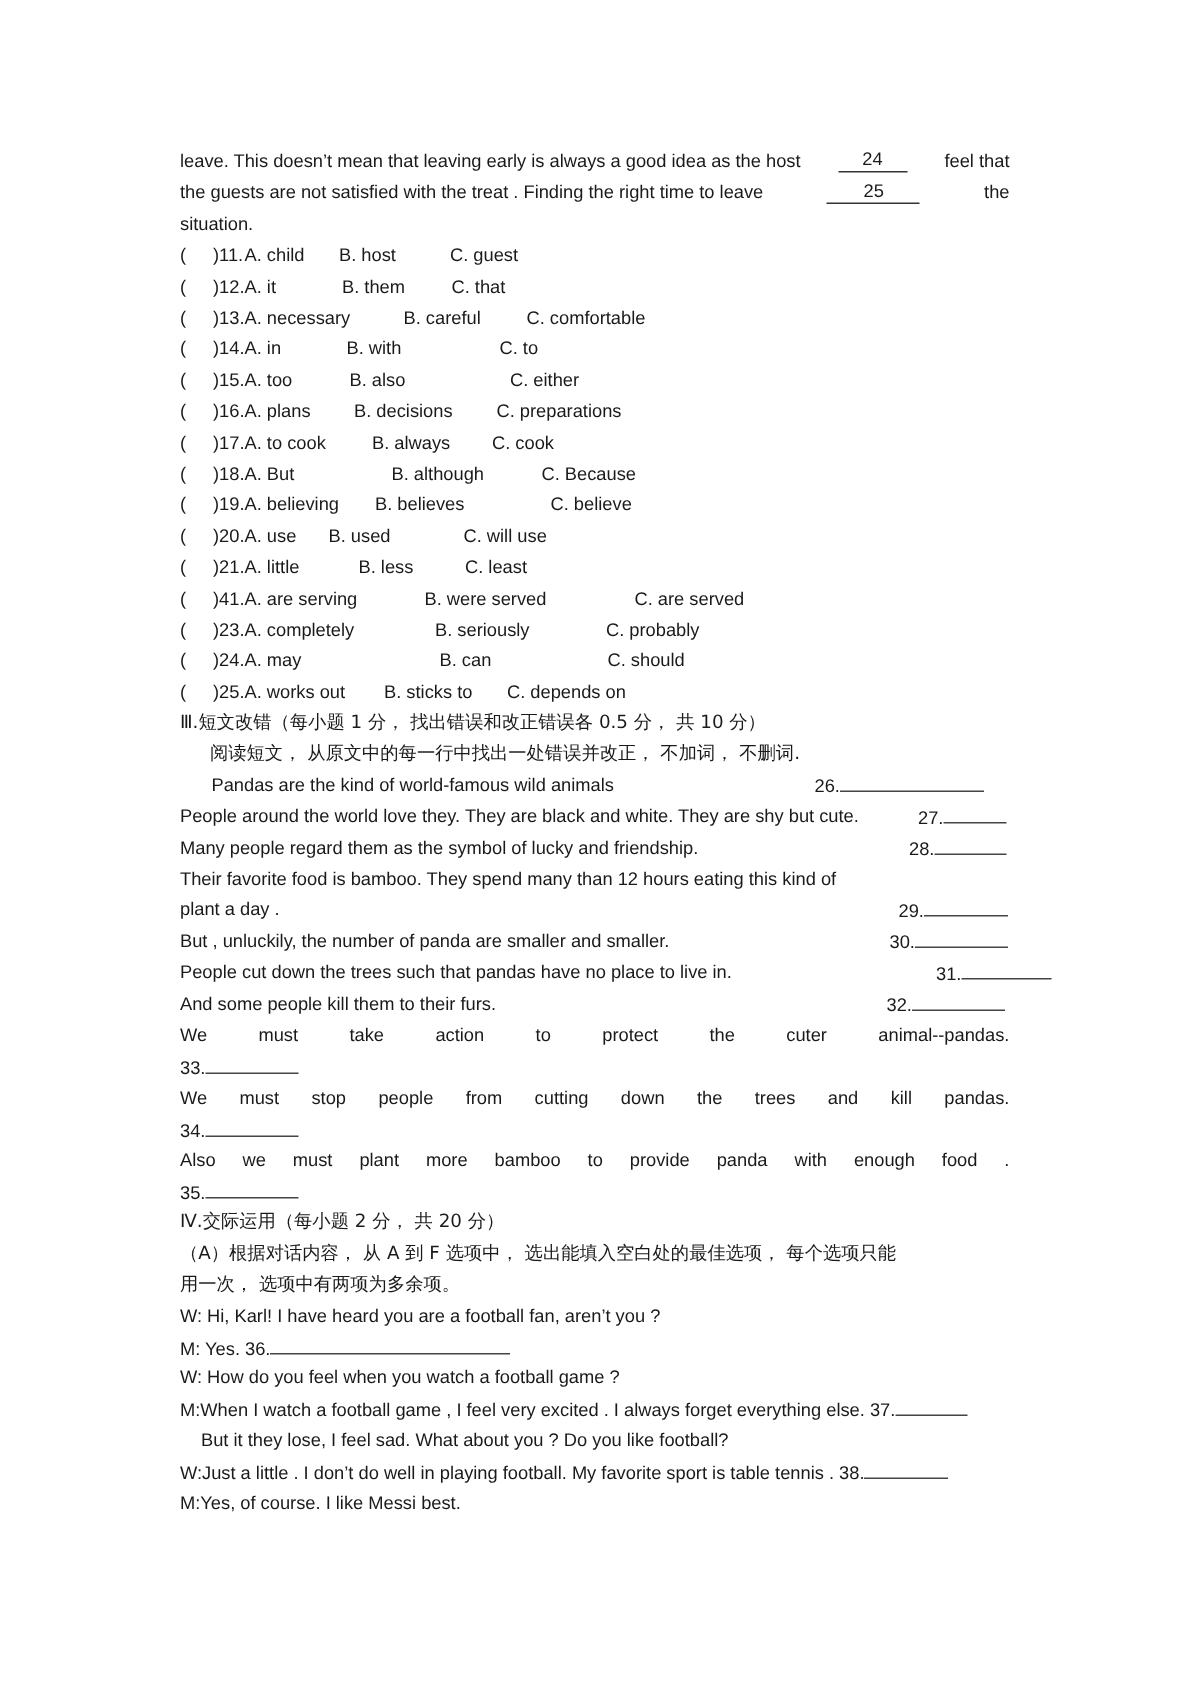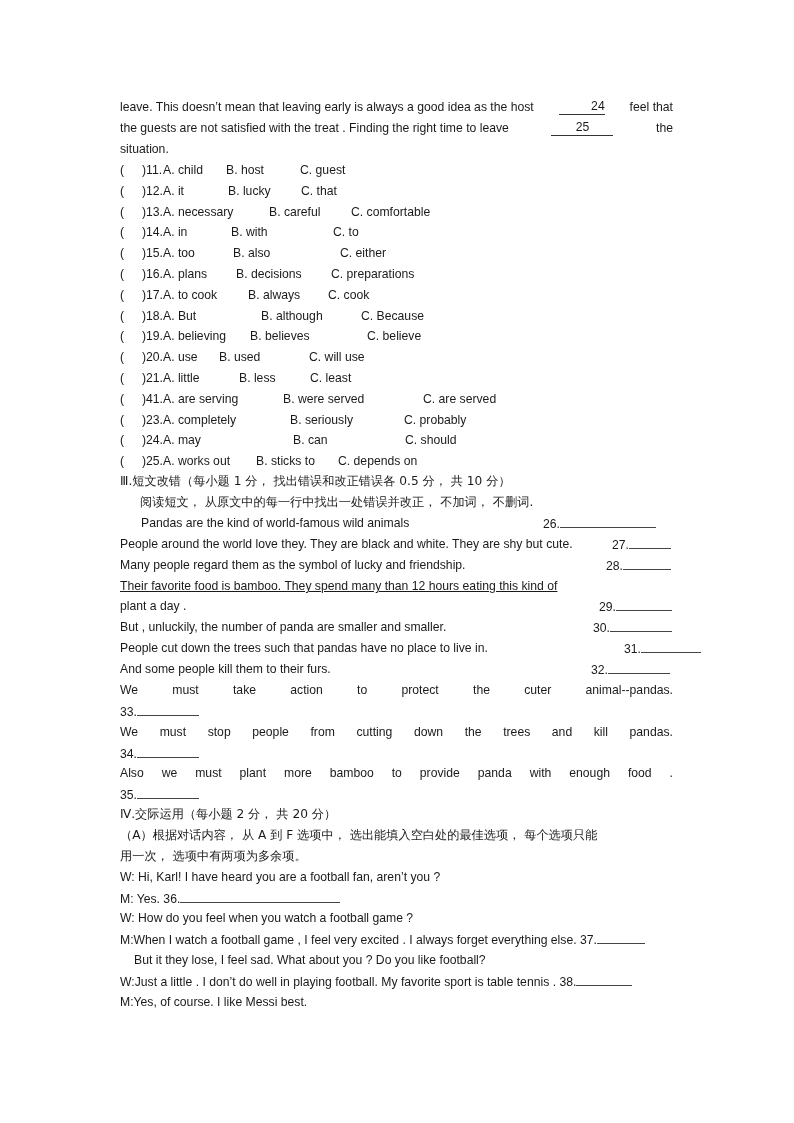--- a/index.html
+++ b/index.html
@@ -14,21 +14,21 @@
   .cjk { font-family:"DejaVu Sans", sans-serif; font-size:12.2px; }
   .spread { display:flex; justify-content:space-between; width:553px; }
 </style>
 </head>
 <body>
 
 <div class="page">
 
   <div class="line spread" style="top:99px;">
     <span>leave. This doesn’t mean that leaving early is always a good idea as the host</span>
-    <span class="blank" style="width:46px;text-align:right;">24</span>
+    <span class="blank" style="width:46px;">24</span>
     <span>feel that</span>
   </div>
   <div class="line spread" style="top:120px;">
     <span>the guests are not satisfied with the treat . Finding the right time to leave</span>
     <span class="blank" style="width:62px;">25</span>
     <span>the</span>
   </div>
   <div class="line" style="top:141px;">situation.</div>
 
   <div id="questions">
@@ -36,21 +36,21 @@
         <span class="paren-l">(</span>
         <span class="opt" style="left:22px">)11.</span>
         <span class="opt" style="left:43px">A. child</span>
         <span class="opt" style="left:106px">B. host</span>
         <span class="opt" style="left:180px">C. guest</span>
       </div>
       <div class="line" style="top: 182.8px;">
         <span class="paren-l">(</span>
         <span class="opt" style="left:22px">)12.</span>
         <span class="opt" style="left:43px">A. it</span>
-        <span class="opt" style="left:108px">B. lucky</span>
+        <span class="opt" style="left:108px">B. them</span>
         <span class="opt" style="left:181px">C. that</span>
       </div>
       <div class="line" style="top: 203.6px;">
         <span class="paren-l">(</span>
         <span class="opt" style="left:22px">)13.</span>
         <span class="opt" style="left:43px">A. necessary</span>
         <span class="opt" style="left:149px">B. careful</span>
         <span class="opt" style="left:231px">C. comfortable</span>
       </div>
       <div class="line" style="top: 224.4px;">
@@ -144,21 +144,21 @@
 
   <div class="line" style="top:515px; left:141px;">Pandas are the kind of world-famous wild animals</div>
   <div class="line" style="top:515px; left:543px; width:auto;"><span>26.</span><span class="ans-line" style="width:96px;"></span></div>
 
   <div class="line" style="top:536px;">People around the world love they. They are black and white. They are shy but cute.</div>
   <div class="line" style="top:536px; left:612px; width:auto;"><span>27.</span><span class="ans-line" style="width:42px;"></span></div>
 
   <div class="line" style="top:557px;">Many people regard them as the symbol of lucky and friendship.</div>
   <div class="line" style="top:557px; left:606px; width:auto;"><span>28.</span><span class="ans-line" style="width:48px;"></span></div>
 
-  <div class="line" style="top:578px;text-decoration:underline;">Their favorite food is bamboo. They spend many than 12 hours eating this kind of</div>
+  <div class="line" style="top:578px;">Their favorite food is bamboo. They spend many than 12 hours eating this kind of</div>
   <div class="line" style="top:598px;">plant a day    .</div>
   <div class="line" style="top:598px; left:599px; width:auto;"><span>29.</span><span class="ans-line" style="width:56px;"></span></div>
 
   <div class="line" style="top:619px;">But , unluckily, the number of panda are smaller and smaller.</div>
   <div class="line" style="top:619px; left:593px; width:auto;"><span>30.</span><span class="ans-line" style="width:62px;"></span></div>
 
   <div class="line" style="top:640px;">People cut down the trees such that pandas have no place to live in.</div>
   <div class="line" style="top:640px; left:624px; width:auto;"><span>31.</span><span class="ans-line" style="width:60px;"></span></div>
 
   <div class="line" style="top:661px;">And some people kill them to their furs.</div>

